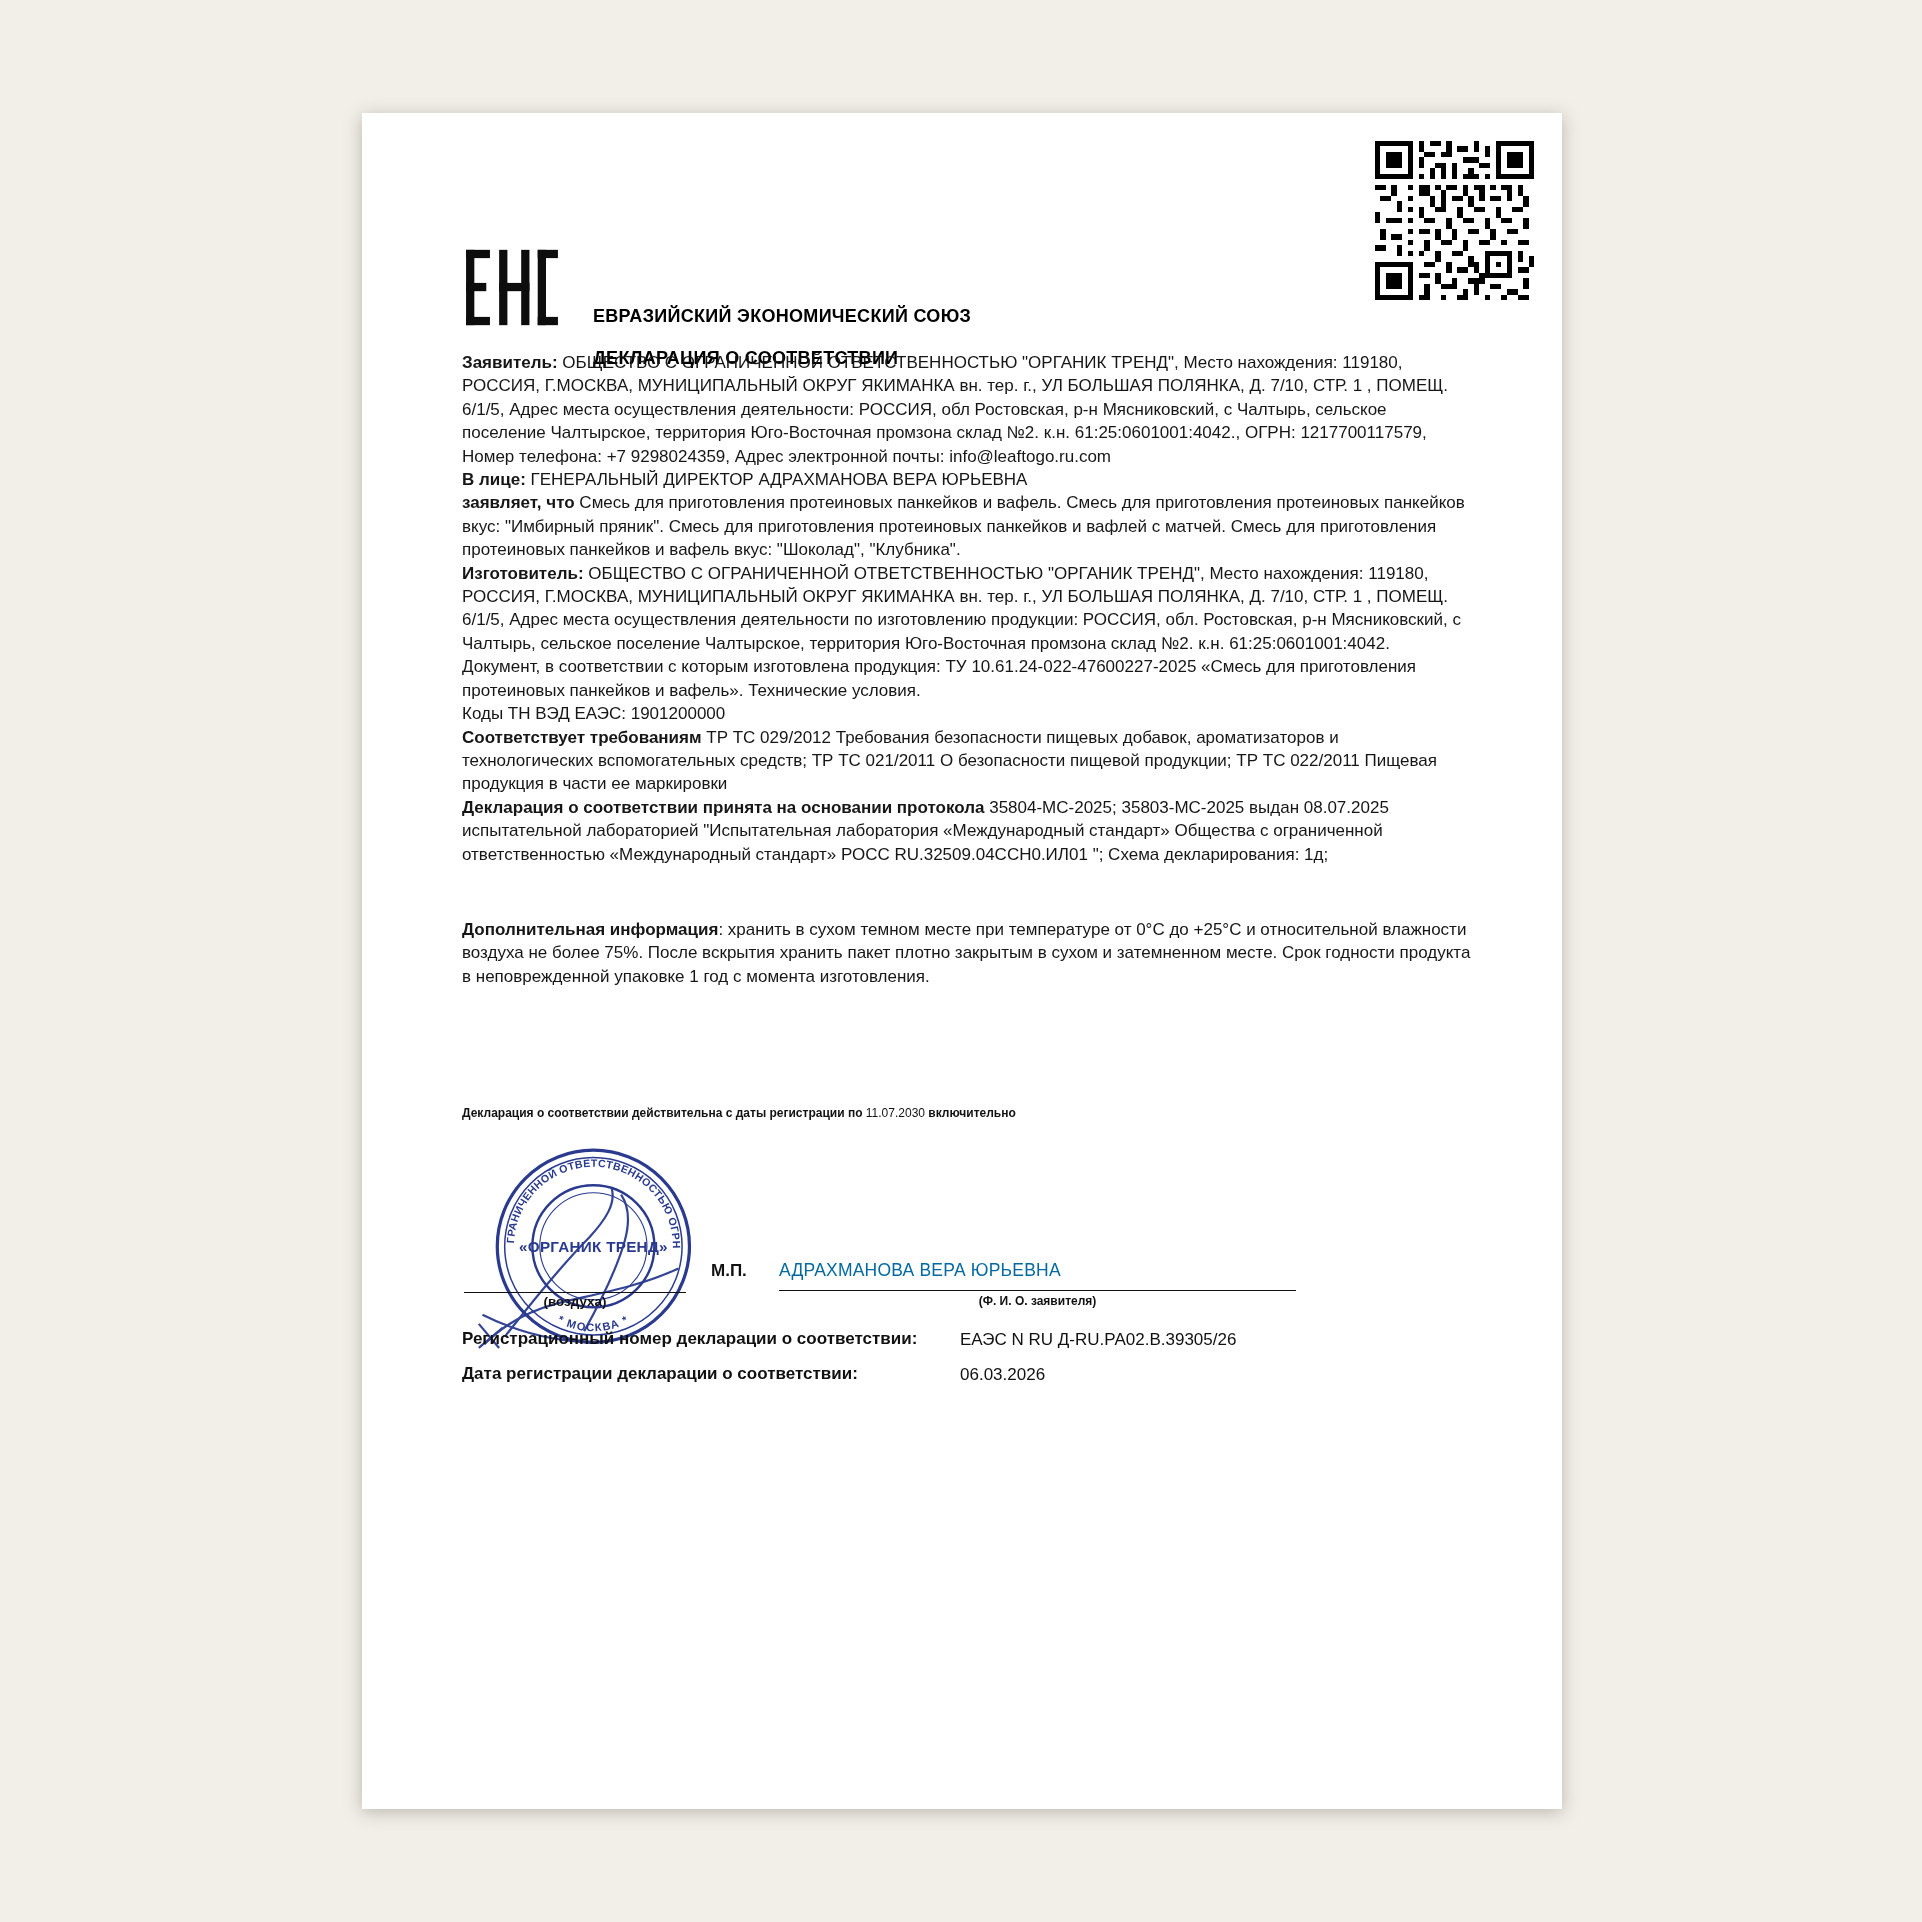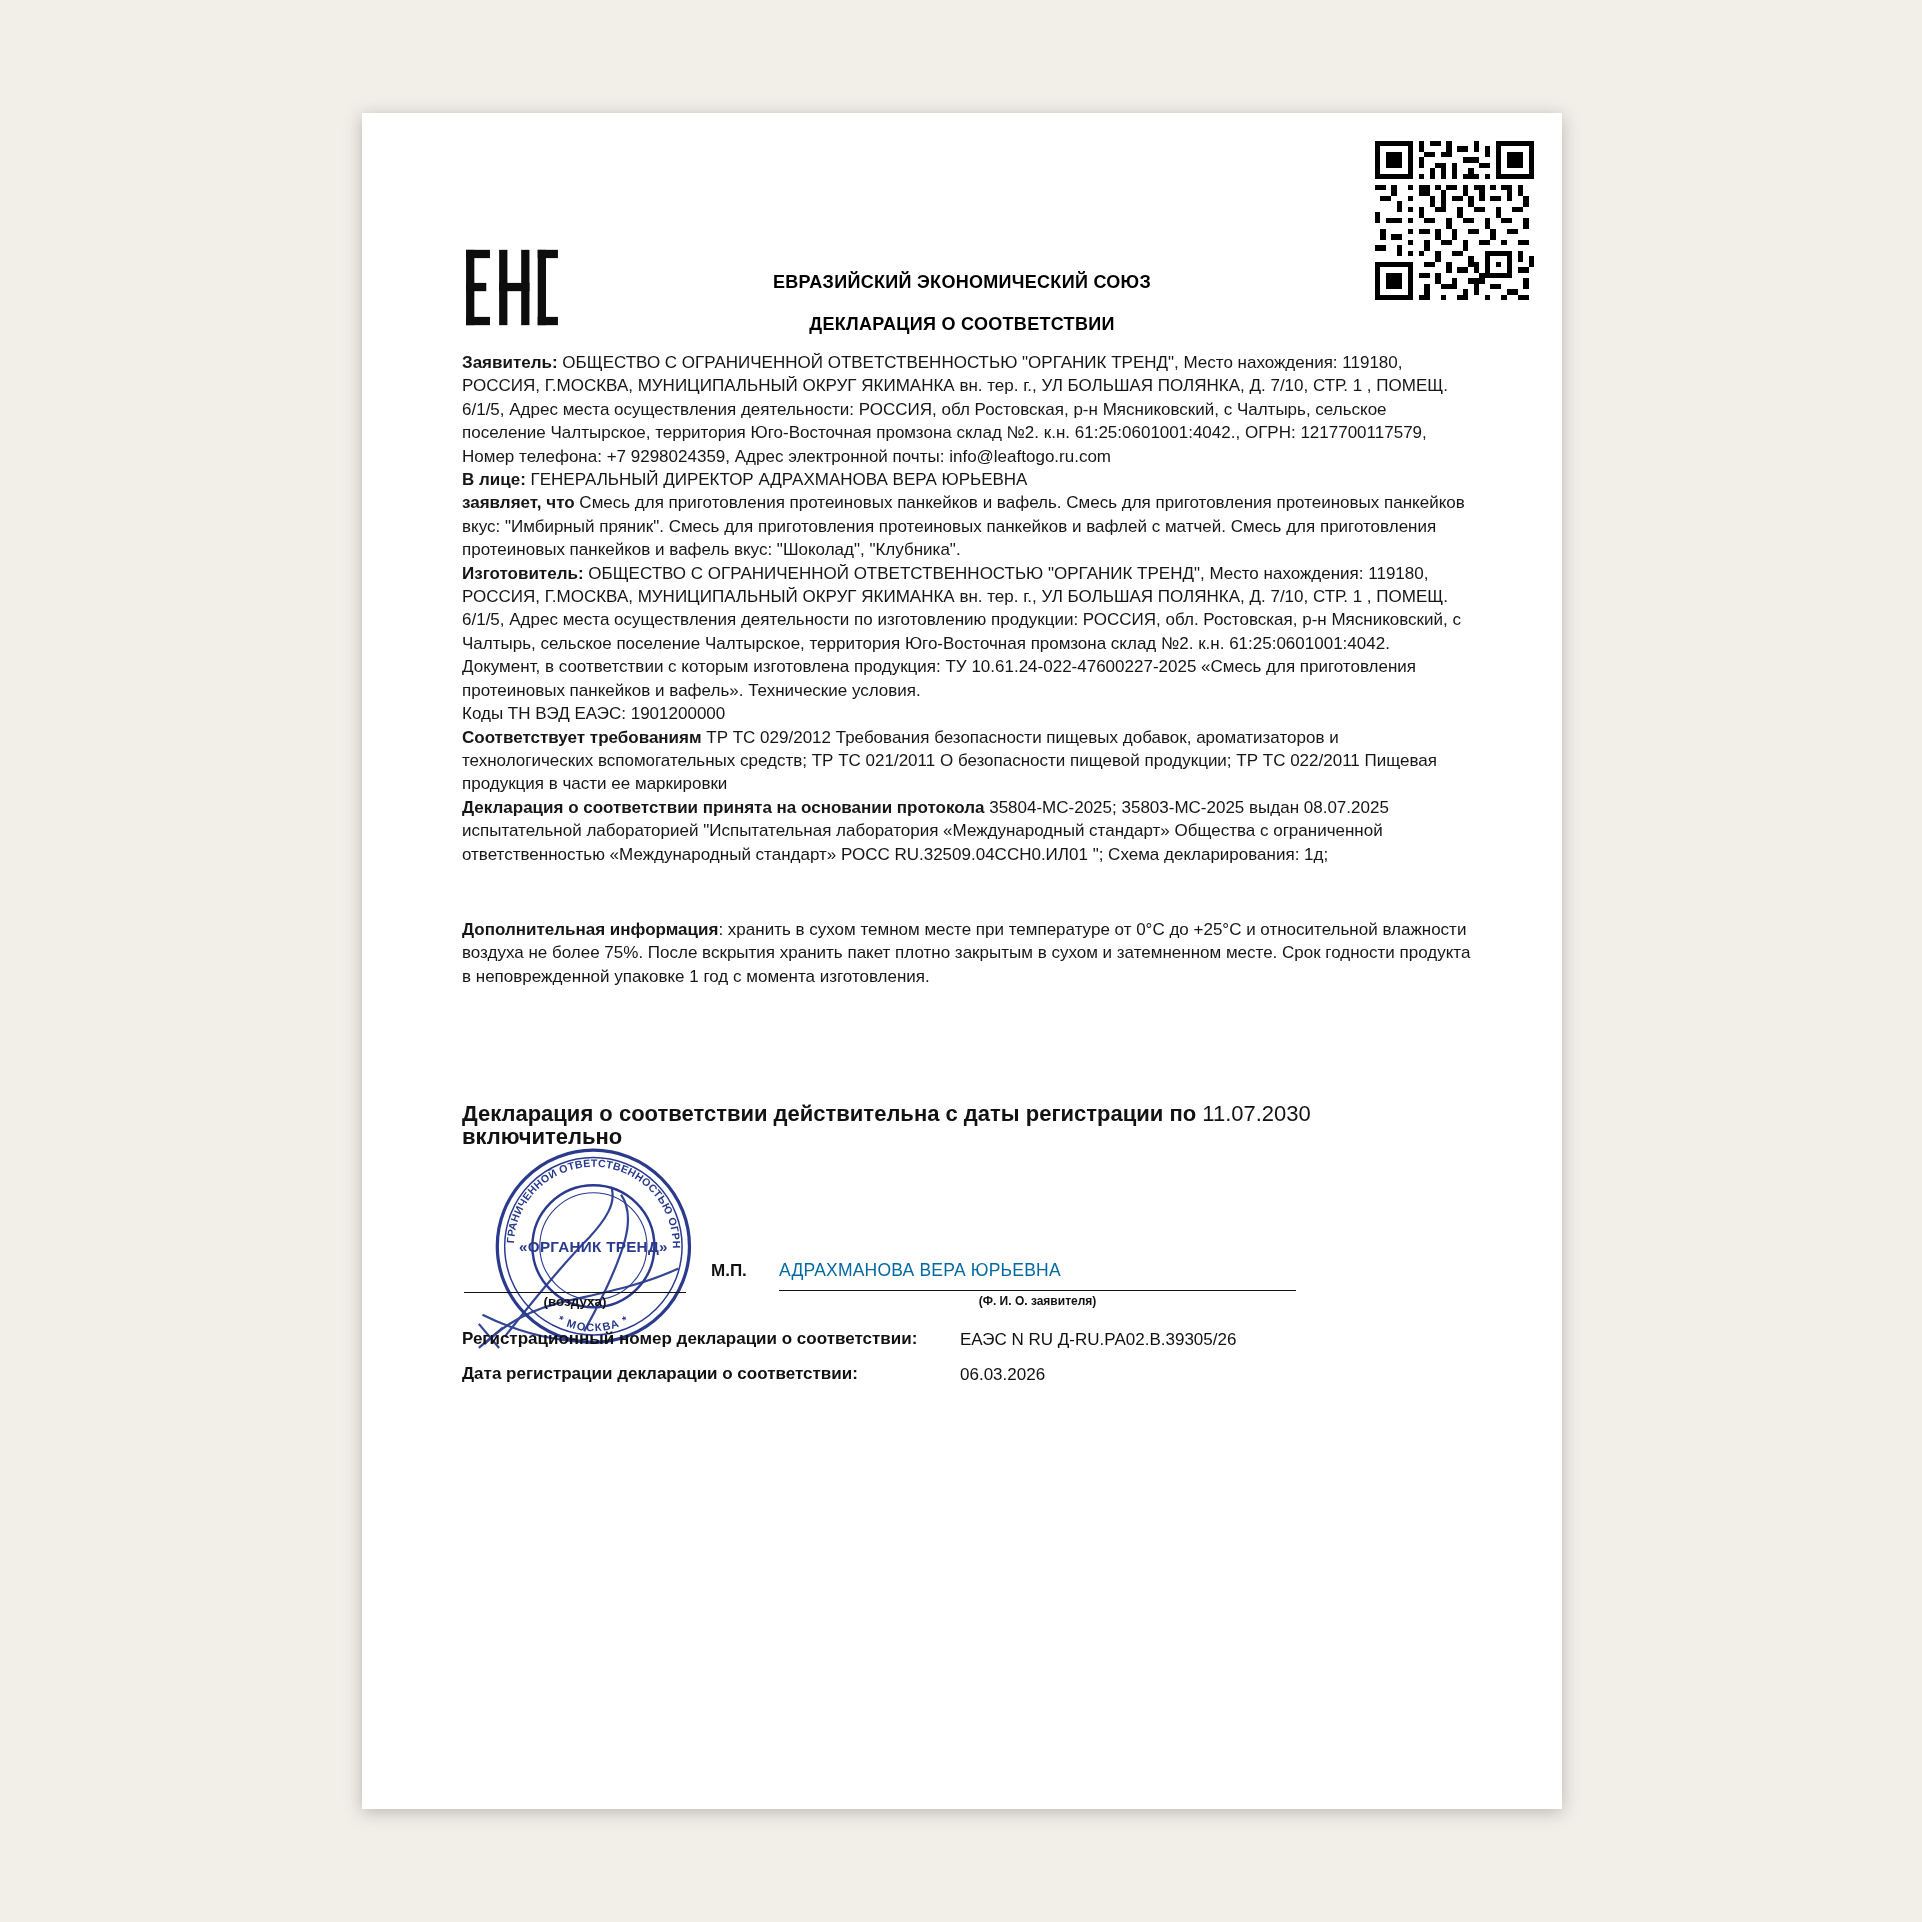--- a/index.html
+++ b/index.html
@@ -46,25 +46,25 @@
     left: 102px;
     top: 135px;
     width: 96px;
     height: 79px;
   }
   
   .doc-title {
     position: absolute;
     left: 231px;
     width: 738px;
-    text-align: center;
     font-weight: bold;
     font-size: 18px;
     letter-spacing: 0.3px;
     color: #000;
+    margin-top: 34px;
   }
   #title-eaeu { top: 159px; }
   #title-decl { top: 201px; }
 
   
   #body-text {
     position: absolute;
     left: 100px;
     top: 238px;
     width: 1010px;
@@ -78,21 +78,21 @@
   }
   #body-text .blk { margin-bottom: 0px; }
   b, .b { font-weight: bold; }
 
   
   #validity-line {
     position: absolute;
     left: 100px;
     top: 989px;
     width: 1015px;
-    font-size: 22px;
+    font-size: 12px;
     line-height: 23px;
     color: #121212;
   }
   
   #stamp {
     position: absolute;
     left: 102px;
     top: 1015px;
     width: 268px;
     height: 231px;

